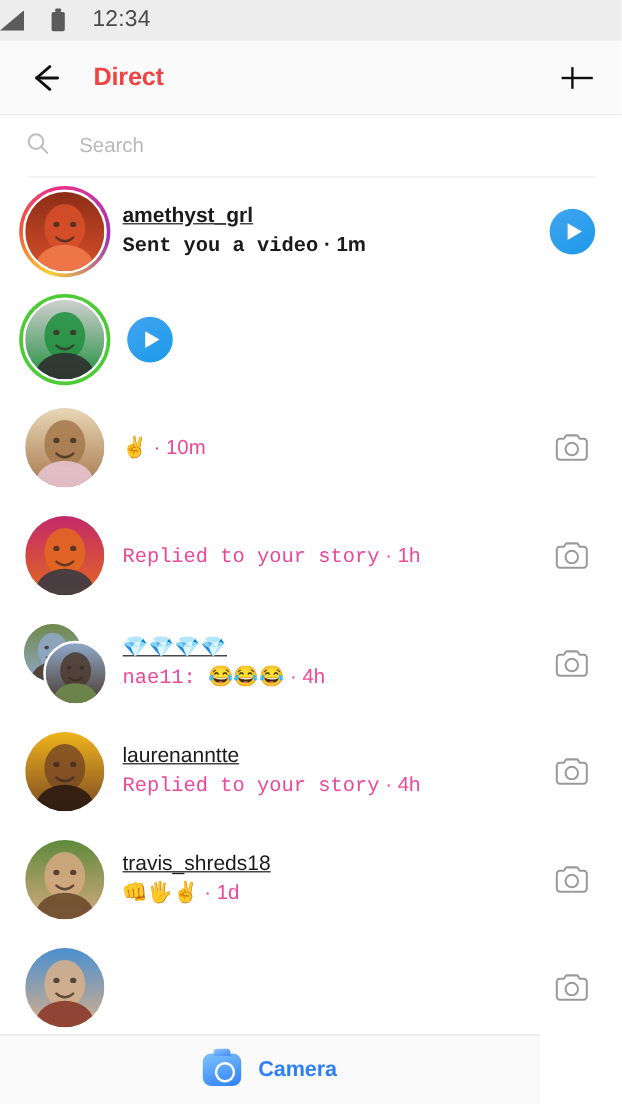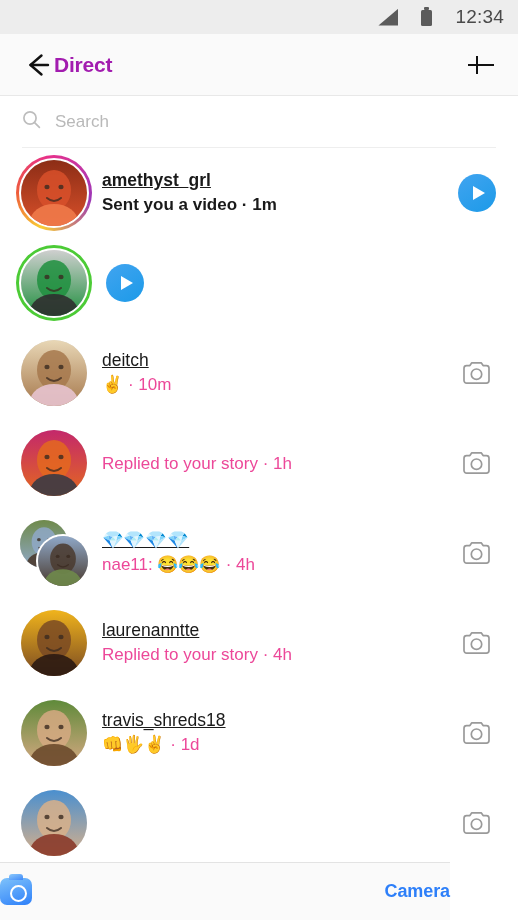--- a/index.html
+++ b/index.html
@@ -7,21 +7,21 @@
   body {
     font-family:"Liberation Sans","DejaVu Sans",sans-serif;
     background:#ffffff;
     overflow:hidden;
     position:relative;
   }
 
   
   .statusbar{
     height:34px; background:#ededed;
-    display:flex; align-items:center; justify-content:flex-end;
+    display:flex; align-items:center; justify-content:flex-start;
     padding-right:14px; gap:23px;
   }
   .sb-signal{ width:20px; height:17px; position:relative; }
   .sb-signal i{
     position:absolute; inset:0;
     background:#5b5b5b;
     clip-path:polygon(100% 0,100% 100%,0 100%);
   }
   .sb-batt{ width:11px; height:18px; position:relative; }
   .sb-batt i{
@@ -36,34 +36,34 @@
 
   
   .header{
     height:62px; background:#fafafa;
     display:flex; align-items:center;
     padding:0 20px; border-bottom:1px solid #e8e8e8;
   }
   .back-btn{ width:34px; height:34px; position:relative; cursor:pointer; flex:0 0 auto;}
   .back-btn svg{ display:block; }
   .hdr-title{
-    font-size:21px; font-weight:bold; color:#a21caf;
-    letter-spacing:-.2px;
+    font-size:21px; font-weight:bold; color:#ef4444;
+    margin-left:24px; letter-spacing:-.2px;
   }
   .plus-btn{ margin-left:auto; width:34px; height:34px; position:relative; cursor:pointer;}
   .plus-btn::before,.plus-btn::after{
     content:""; position:absolute; background:#111;
   }
   .plus-btn::before{ left:4px; top:16px; width:26px; height:2.4px; }
   .plus-btn::after{ left:11.8px; top:8px; width:2.4px; height:18px; }
 
   
   .searchwrap{ padding:0 22px; background:#fff; }
   .searchrow{
-    height:52px; display:flex; align-items:center; gap:14px;
+    height:52px; display:flex; align-items:center; gap:25px;
     border-bottom:1px solid #eeeeee;
   }
   .search-ico{ flex:0 0 auto; }
   .search-ph{ font-size:17px; color:#b9b9b9; }
 
   
   .list{ height:728px; overflow:hidden; }
   .row{
     height:90px; display:flex; align-items:center;
     padding:0 18px 0 14px; cursor:pointer; background:#fff;
@@ -105,42 +105,42 @@
   .uname{
     font-size:17.5px; color:#1a1a1a; line-height:1.35;
     white-space:nowrap; overflow:hidden; text-overflow:ellipsis;text-decoration:underline;
   }
   .uname.b{ font-weight:bold; }
   .sub{
     font-size:17px; color:#ec4899; line-height:1.4; margin-top:1px;
     white-space:nowrap; overflow:hidden; text-overflow:ellipsis;
   }
   .sub.b{ color:#1a1a1a; font-weight:bold; }
-  .emoji{ font-family:Liberation Sans, sans-serif; }
+  .emoji{ font-family:Liberation Mono, monospace; }
 
   .act{ flex:0 0 auto; width:46px; height:46px;
         display:flex; align-items:center; justify-content:center; cursor:pointer;}
   .play{
     width:38px; height:38px; border-radius:50%;
     background:linear-gradient(145deg,#41a4f0,#1c9ae8);
     display:flex; align-items:center; justify-content:center;
   }
   .play i{
     display:block; width:0; height:0;
     border-left:12px solid #fff;
     border-top:7.5px solid transparent;
     border-bottom:7.5px solid transparent;
     margin-left:4px;
   }
 
   
   .cambar{
     position:absolute; left:0; bottom:0; width:450px; height:58px;
     background:#fafafa; border-top:1px solid #e3e3e3;
-    display:flex; align-items:center; justify-content:space-between; gap:14px;
+    display:flex; align-items:center; justify-content:center; gap:14px;
     cursor:pointer;
   }
   .cam-ico{
     width:32px; height:27px; border-radius:7px;
     background:linear-gradient(160deg,#7fc3fb,#2d7ff9);
     position:relative;
   }
   .cam-ico::before{
     content:""; position:absolute; left:9px; top:-4px;
     width:14px; height:6px; border-radius:3px 3px 0 0;
@@ -261,21 +261,20 @@
             <rect width="66" height="66" fill="url(#bgs2)"></rect>
             <ellipse cx="33" cy="30" rx="17" ry="20" fill="#a6784c" opacity="0.85"></ellipse>
             <ellipse cx="33" cy="62" rx="24" ry="18" fill="#e7c3cf" opacity="0.9"></ellipse>
             <ellipse cx="26" cy="27" rx="2.6" ry="2.2" fill="#3a2a20" opacity="0.8"></ellipse>
             <ellipse cx="40" cy="27" rx="2.6" ry="2.2" fill="#3a2a20" opacity="0.8"></ellipse>
             <path d="M26 38 q7 6 14 0" fill="none" stroke="#3a2a20" stroke-width="2" stroke-linecap="round" opacity="0.75"></path>
           </svg>
         </div>
       </div>
       <div class="txt">
-        <div class="uname">deitch</div>
         <div class="sub"><span class="emoji">✌️</span> · <span>10m</span></div>
       </div>
       <div class="act">
         <svg width="30" height="26" viewBox="0 0 30 26" aria-hidden="true">
           <path d="M2 8.2a2.6 2.6 0 0 1 2.6-2.6h3.3l1.9-2.8h9.4l1.9 2.8h3.3A2.6 2.6 0 0 1 27 8.2v12.3a2.6 2.6 0 0 1-2.6 2.6H4.6A2.6 2.6 0 0 1 2 20.5z" fill="none" stroke="#9a9a9a" stroke-width="1.7" stroke-linejoin="round"></path>
           <circle cx="14.5" cy="14.2" r="5.2" fill="none" stroke="#9a9a9a" stroke-width="1.7"></circle>
         </svg>
       </div>
     </div>
     <div class="row">

